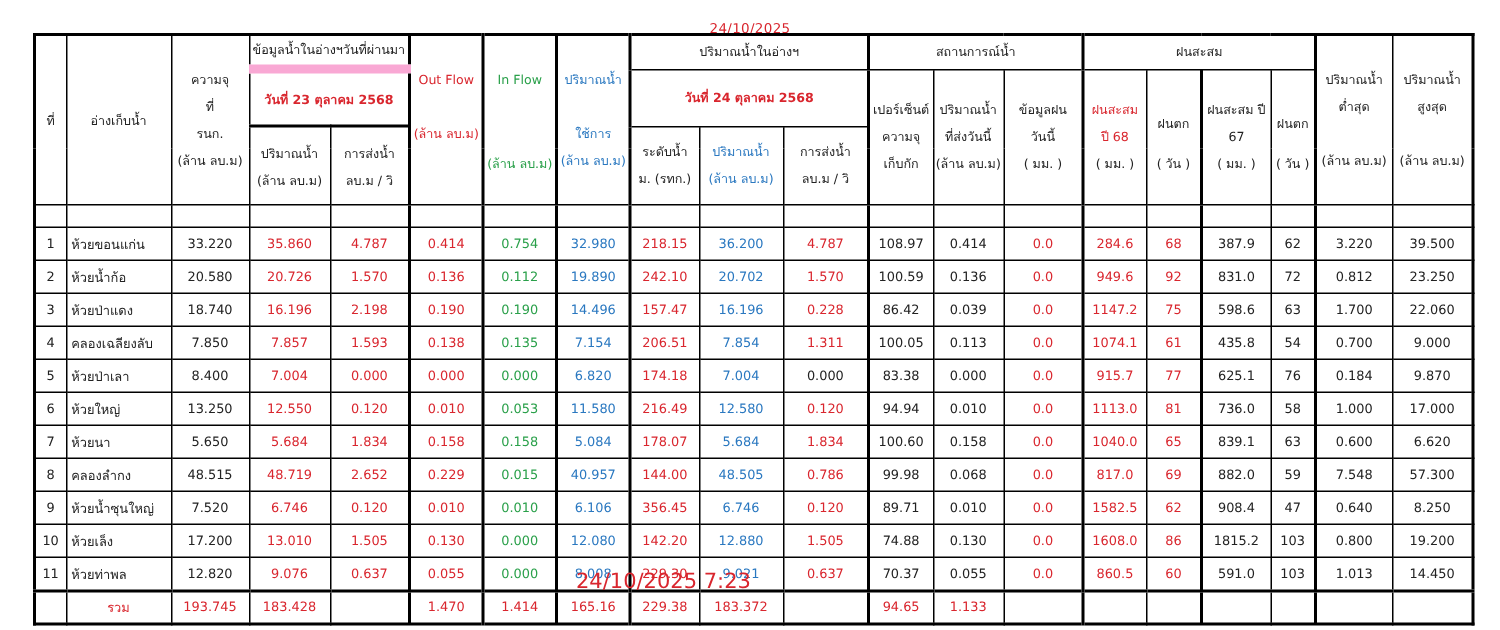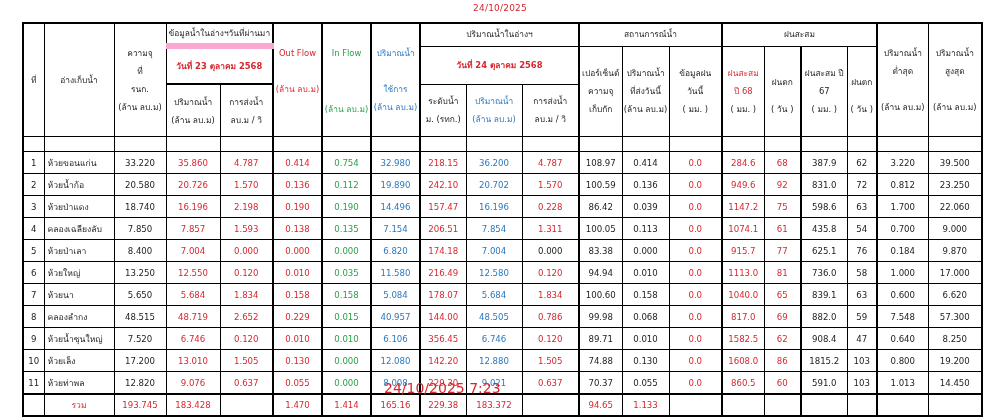--- a/index.html
+++ b/index.html
@@ -1,18 +1,18 @@
 <!DOCTYPE html>
 <html><head>
 <meta charset="utf-8">
 <style>
   html, body { margin:0; padding:0; background:#ffffff; }
   body { width:1000px; height:420px; position:relative; overflow:hidden;
          font-family:"DejaVu Sans", "Liberation Sans", sans-serif; color:#222; }
-  .top-date { position:absolute; top:3px; left:0; width:1000px; text-align:center;
+  .top-date { position:absolute; top:15px; left:0; width:1000px; text-align:center;
               font-size:9px; color:#d9262e; letter-spacing:0.2px; }
   .bottom-date { position:absolute; top:380px; left:384px; font-size:14px; color:#d9262e; }
   table.res { position:absolute; left:22px; top:22px; border-collapse:collapse;
               table-layout:fixed; width:959px; border:2px solid #000; }
   table.res td, table.res th { border:1px solid #000; font-weight:normal; font-size:8.4px;
               text-align:center; vertical-align:middle; padding:0; overflow:hidden; white-space:nowrap; }
   table.res th { line-height:19px; }
   .thick-l { border-left:2px solid #000 !important; }
   tr.data td { height:21px; font-size:8.6px; }
   tr.empty td { height:14px; }
@@ -298,21 +298,21 @@
         <td class="blk thick-l">0.184</td>
         <td class="blk">9.870</td>
       </tr>
       <tr class="data">
         <td class="blk">6</td>
         <td class="blk name">ห้วยใหญ่</td>
         <td class="blk">13.250</td>
         <td class="red">12.550</td>
         <td class="red">0.120</td>
         <td class="red thick-l">0.010</td>
-        <td class="green thick-l">0.035</td>
+        <td class="green thick-l">0.053</td>
         <td class="blue thick-l">11.580</td>
         <td class="red thick-l">216.49</td>
         <td class="blue">12.580</td>
         <td class="red">0.120</td>
         <td class="blk thick-l">94.94</td>
         <td class="blk">0.010</td>
         <td class="red">0.0</td>
         <td class="red thick-l">1113.0</td>
         <td class="red">81</td>
         <td class="blk thick-l">736.0</td>

